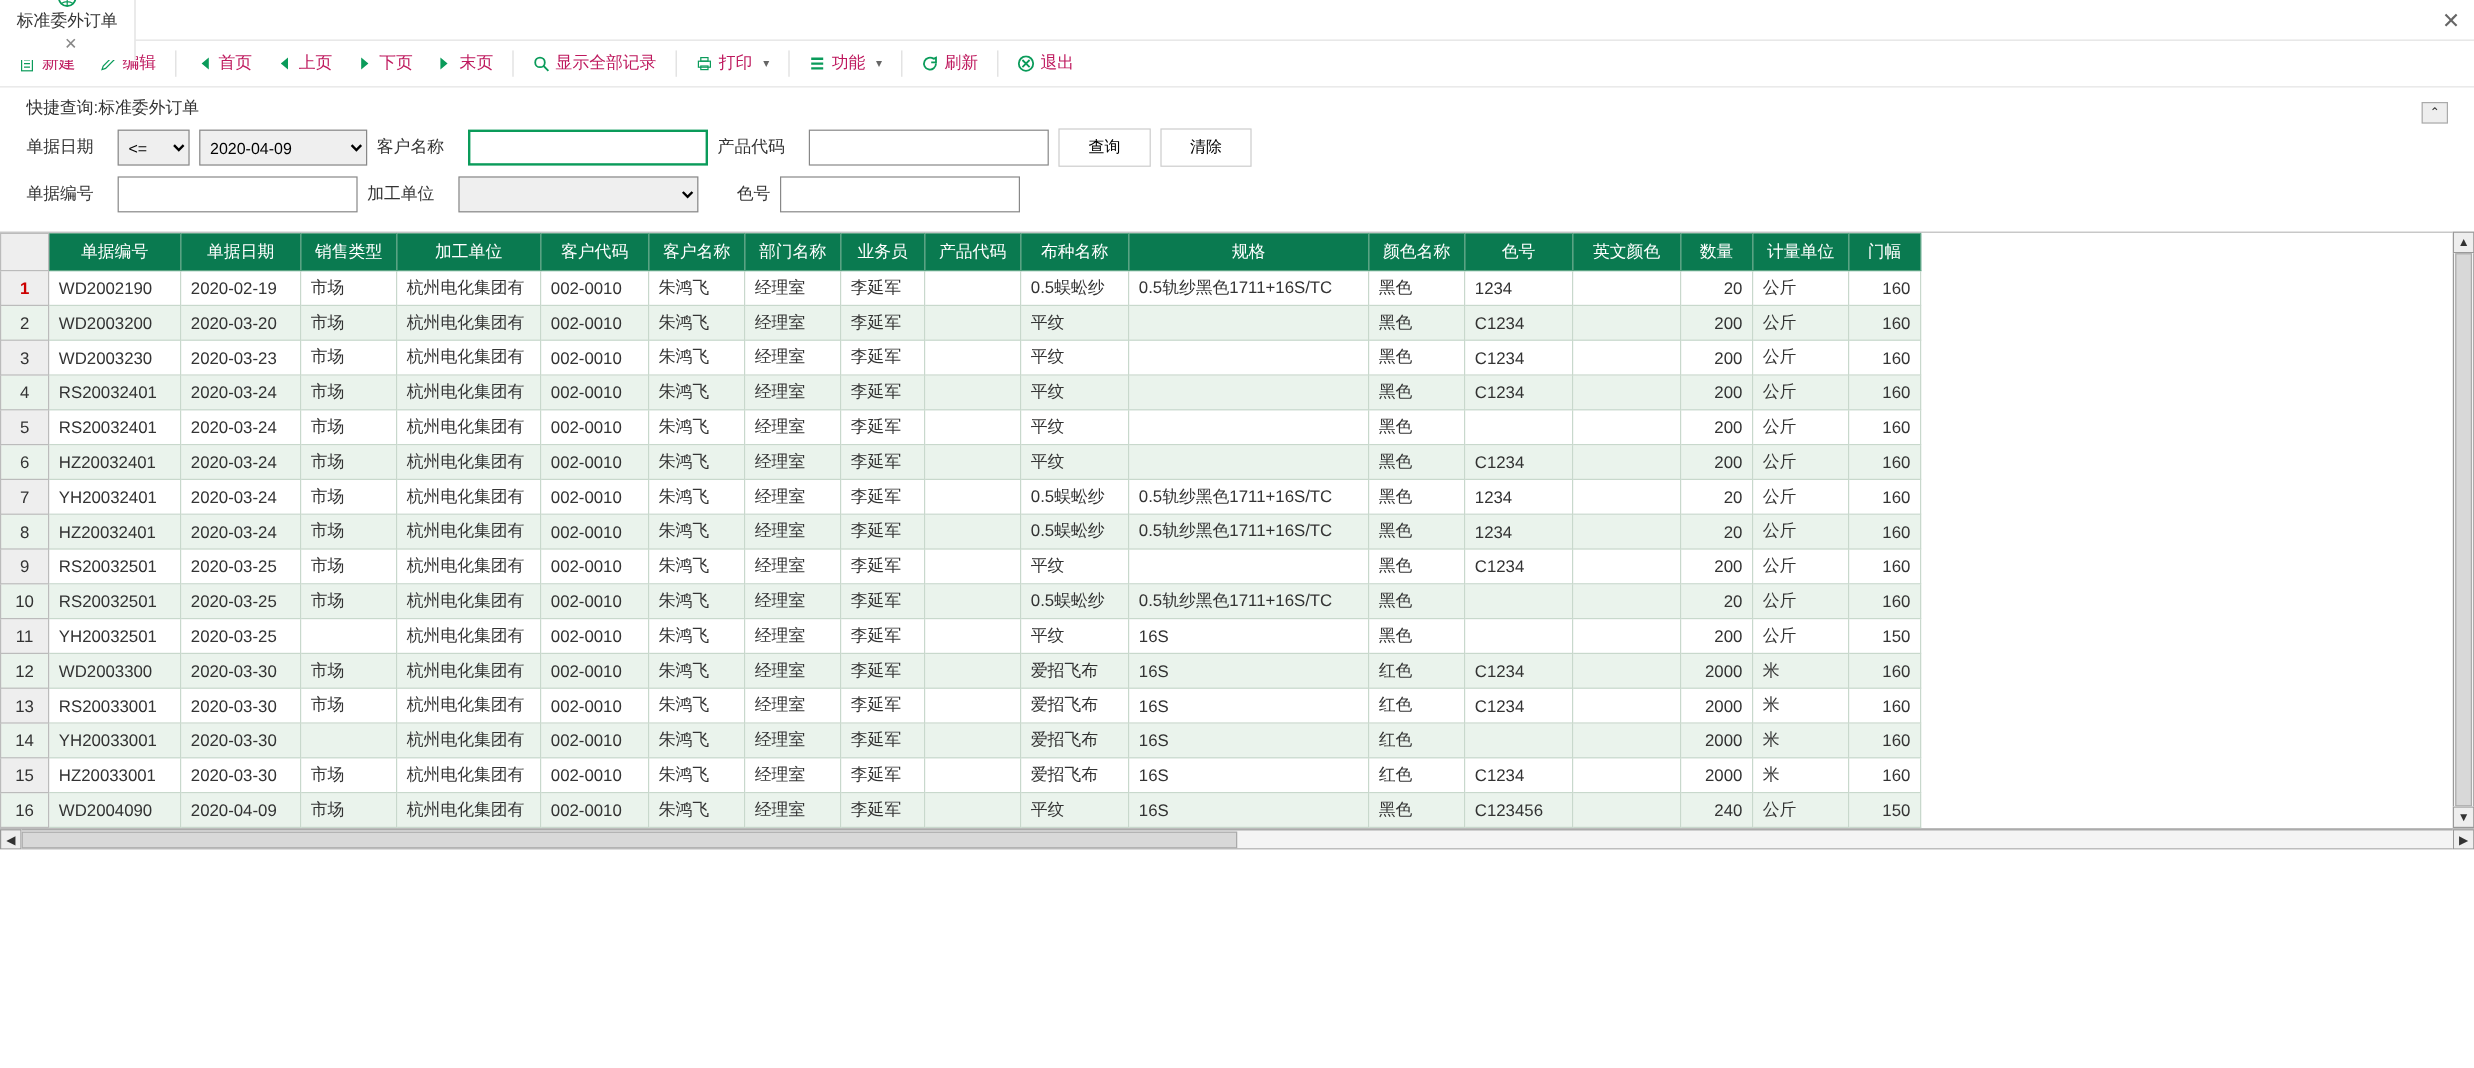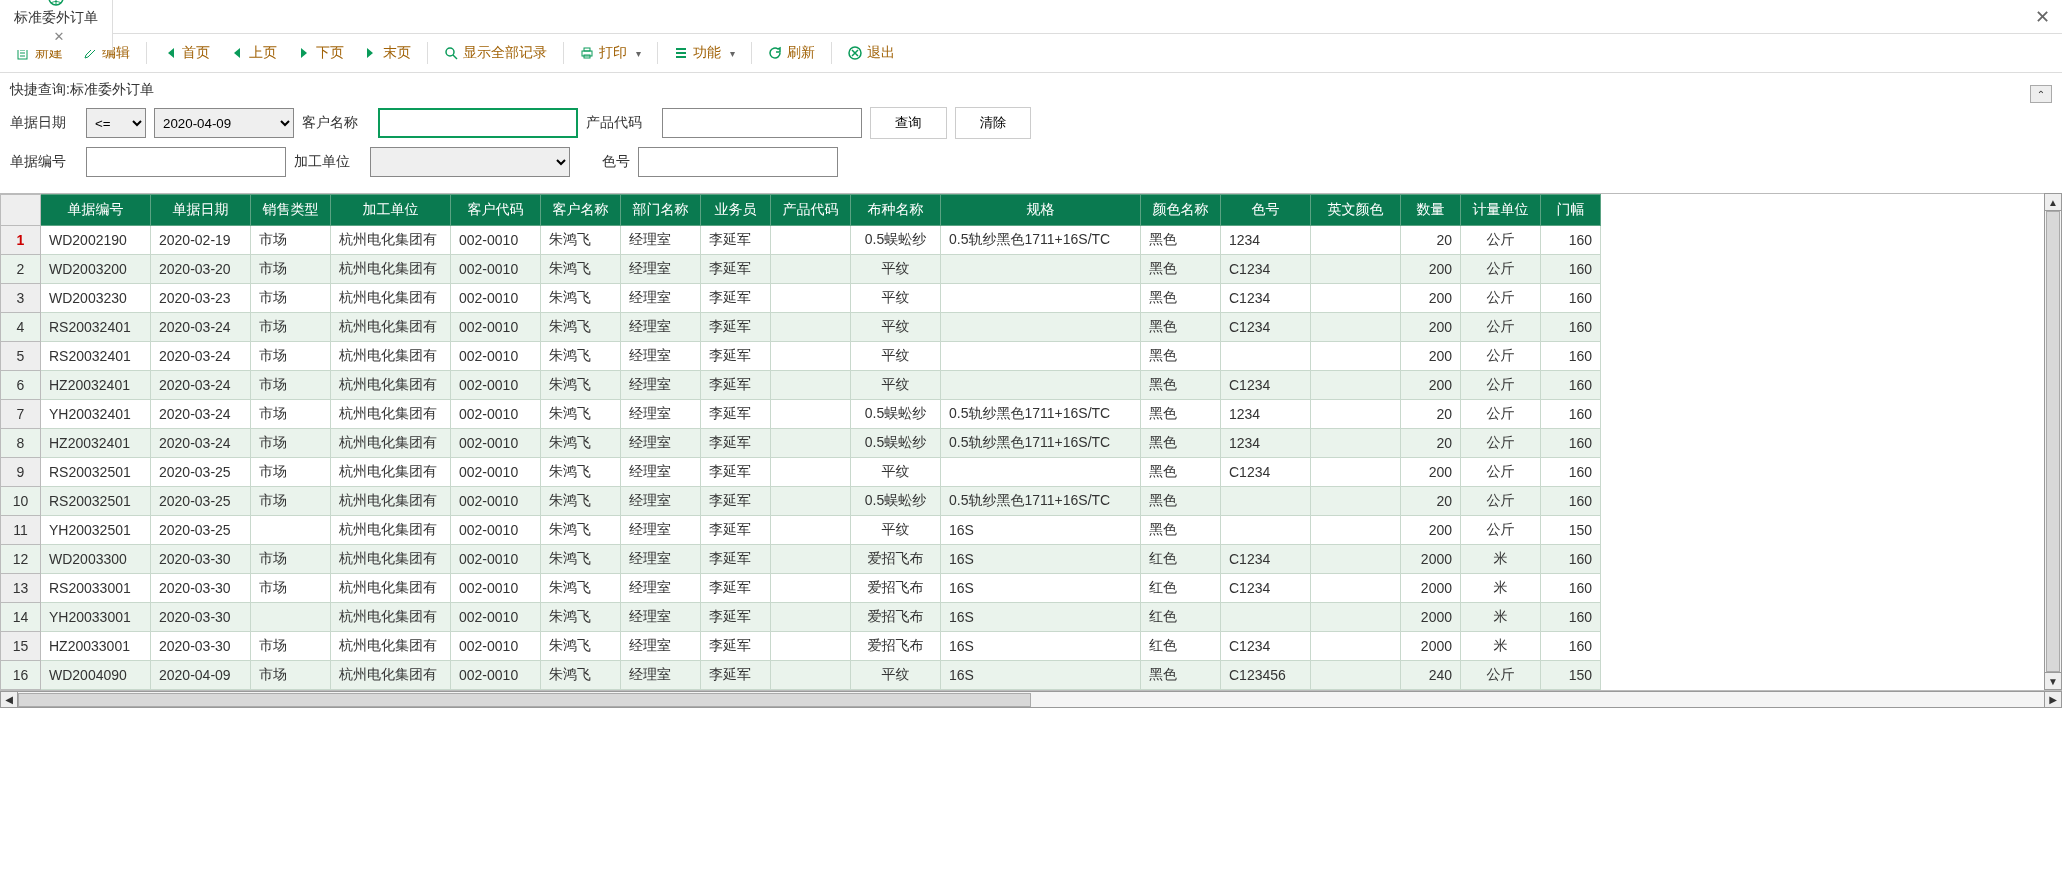--- a/index.html
+++ b/index.html
@@ -5,27 +5,27 @@
 * { box-sizing: border-box; margin: 0; padding: 0; }
 body { font-family: "Microsoft YaHei", Arial, sans-serif; font-size: 14px; background: #fff; color: #333; }
 
 .tab-bar { background: #fff; display: flex; align-items: center; border-bottom: 1px solid #ddd; height: 34px; }
 .tab { display: flex; align-items: center; padding: 6px 14px; background: #fff; border-right: 1px solid #ddd; gap: 2px; position: relative; flex-direction: column; }
 .tab-icon { width: 18px; height: 18px; display: inline-flex; align-items: center; justify-content: center; color: #0a9b5a; }
 .tab-close { font-size: 13px; color: #888; cursor: pointer; margin-left: 6px; }
 .window-close { margin-left: auto; padding: 4px 12px; font-size: 18px; color: #666; cursor: pointer; }
 
 .toolbar { display: flex; align-items: center; padding: 6px 8px; background: #fff; border-bottom: 1px solid #ddd; gap: 4px; }
-.toolbar-btn { display: flex; align-items: center; gap: 5px; padding: 4px 8px; cursor: pointer; color: #a16207; }
+.toolbar-btn { display: flex; align-items: center; gap: 5px; padding: 4px 8px; cursor: pointer; color: #be185d; }
 .toolbar-btn .icon { color: #0a9b5a; display: inline-flex; }
 .toolbar-sep { width: 1px; height: 22px; background: #ddd; margin: 0 4px; }
 .dropdown-arrow::after { content: "▾"; font-size: 10px; margin-left: 4px; color: #666; }
 .exit-icon { color: #c55; }
 
-.search-panel { padding: 8px 10px; background: #fff; position: relative; }
+.search-panel { padding: 8px 22px; background: #fff; position: relative; }
 .search-title-row { display: flex; align-items: center; }
 .search-title { font-size: 14px; margin-bottom: 8px; flex: 1; }
 .collapse-btn { border: 1px solid #aaa; background: #eee; width: 22px; height: 18px; display: flex; align-items: center; justify-content: center; font-size: 10px; cursor: pointer; margin-left: auto; }
 .search-row { display: flex; align-items: center; gap: 8px; margin-bottom: 8px; }
 .search-label { min-width: 68px; text-align: left; }
 .search-input { border: 1px solid #888; padding: 4px 6px; height: 30px; }
 .search-select { border: 1px solid #888; padding: 4px; height: 30px; }
 .search-btn { border: 1px solid #ccc; background: #fff; padding: 6px 24px; cursor: pointer; }
 .sel-op { width: 60px; }
 .sel-date { width: 140px; }
@@ -37,21 +37,21 @@
 
 .grid-wrap { border-top: 1px solid #bbb; overflow: auto; }
 .grid { border-collapse: collapse; font-size: 14px; }
 .grid th { background: #0a7a50; color: #fff; font-weight: normal; padding: 6px 8px; border: 1px solid #5aa383; white-space: nowrap; text-align: center; }
 .grid th.rownum-h { background: #eee; border: 1px solid #bbb; width: 40px; }
 .grid td { border: 1px solid #c8d8cc; padding: 5px 8px; white-space: nowrap; background: #fff; }
 .grid tr:nth-child(even) td { background: #eaf3ec; }
 .grid td.rownum { background: #eee; text-align: center; border: 1px solid #bbb; }
 .grid tr:first-child td.rownum { color: #cc0000; font-weight: bold; }
 .grid td.c-right { text-align: right; }
-.grid td.c-center { text-align: center; }
+.grid td.c-center { }
 
 .hscroll { border-top: 1px solid #bbb; height: 18px; display: flex; align-items: stretch; }
 .hscroll .arrow { width: 18px; border: 1px solid #999; background: #eee; display: flex; align-items: center; justify-content: center; font-size: 10px; cursor: pointer; }
 .hscroll .track { flex: 1; border: 1px solid #999; border-left: none; border-right: none; background: #f4f4f4; position: relative; }
 .hscroll .thumb { position: absolute; left: 0; top: 1px; height: 14px; width: 50%; background: #d8d8d8; border: 1px solid #aaa; }
 
 .vscroll { position: absolute; right: 0; top: 0; bottom: 0; width: 18px; display: flex; flex-direction: column; }
 .vscroll .arrow { height: 18px; border: 1px solid #999; background: #eee; display: flex; align-items: center; justify-content: center; font-size: 10px; cursor: pointer; }
 .vscroll .track { flex: 1; border-left: 1px solid #999; border-right: 1px solid #999; background: #f4f4f4; position: relative; }
 .vscroll .thumb { position: absolute; top: 0; left: 1px; width: 14px; height: 100%; background: #d8d8d8; border: 1px solid #aaa; }

